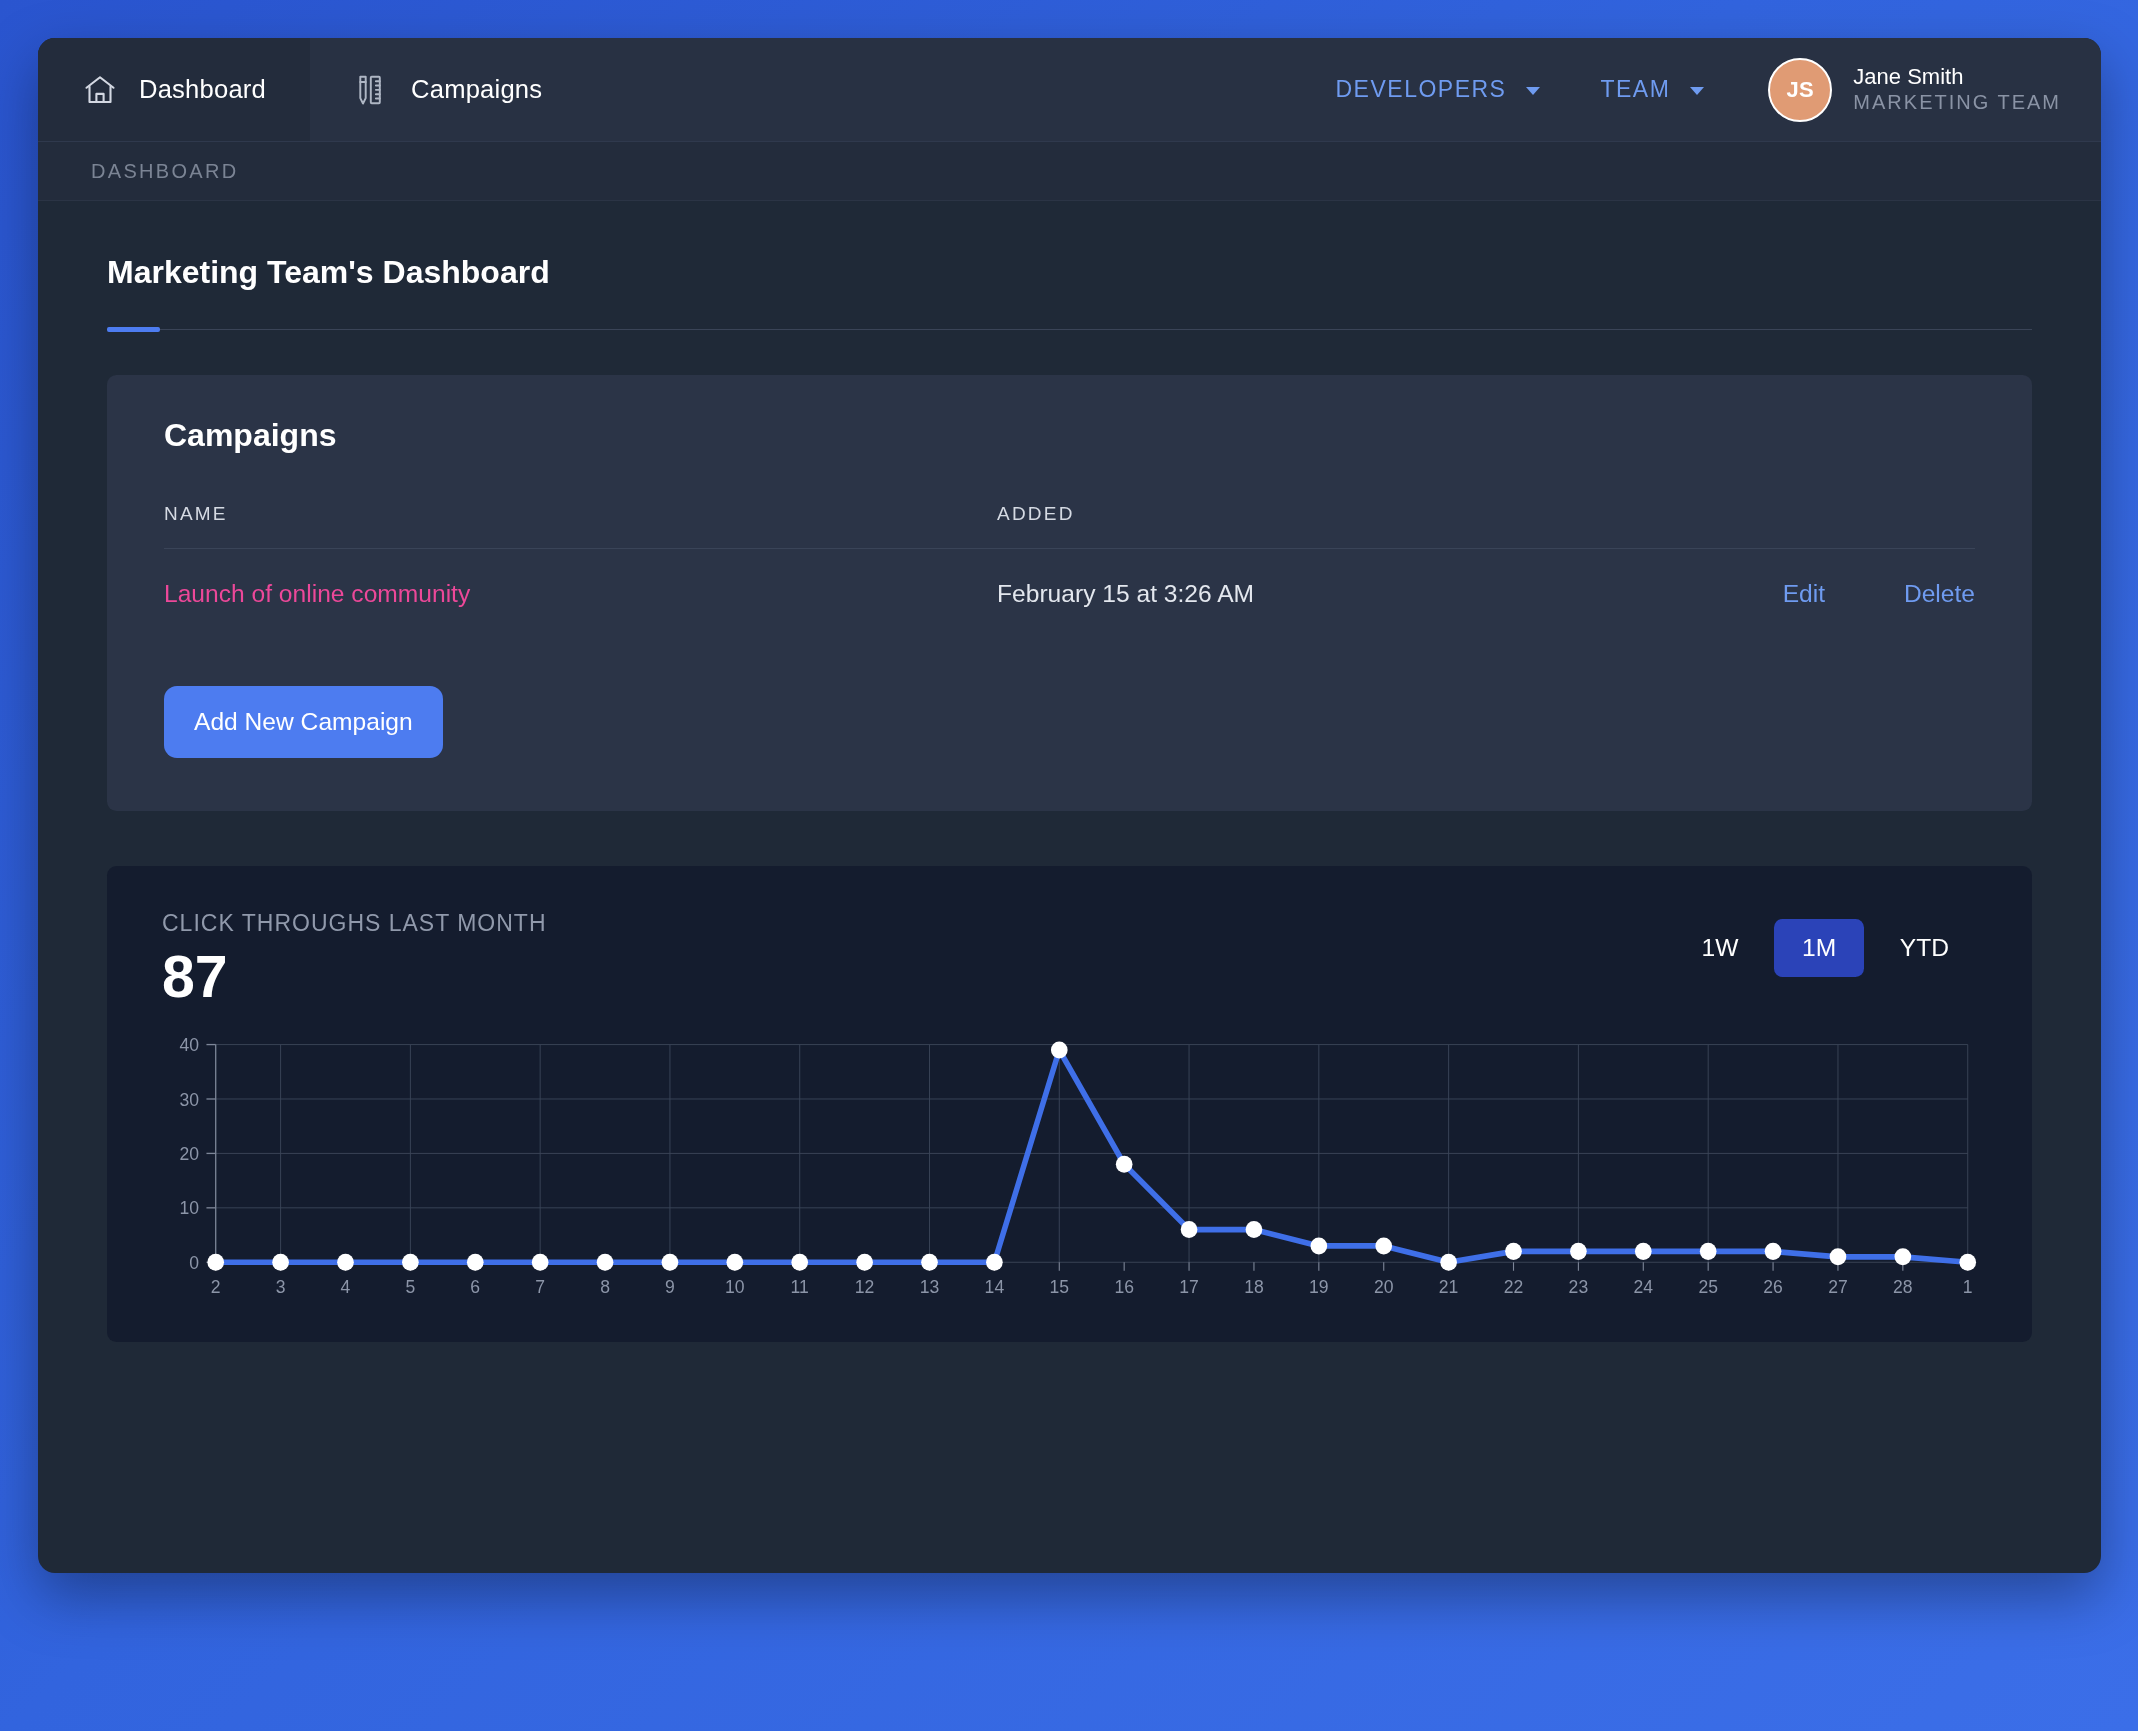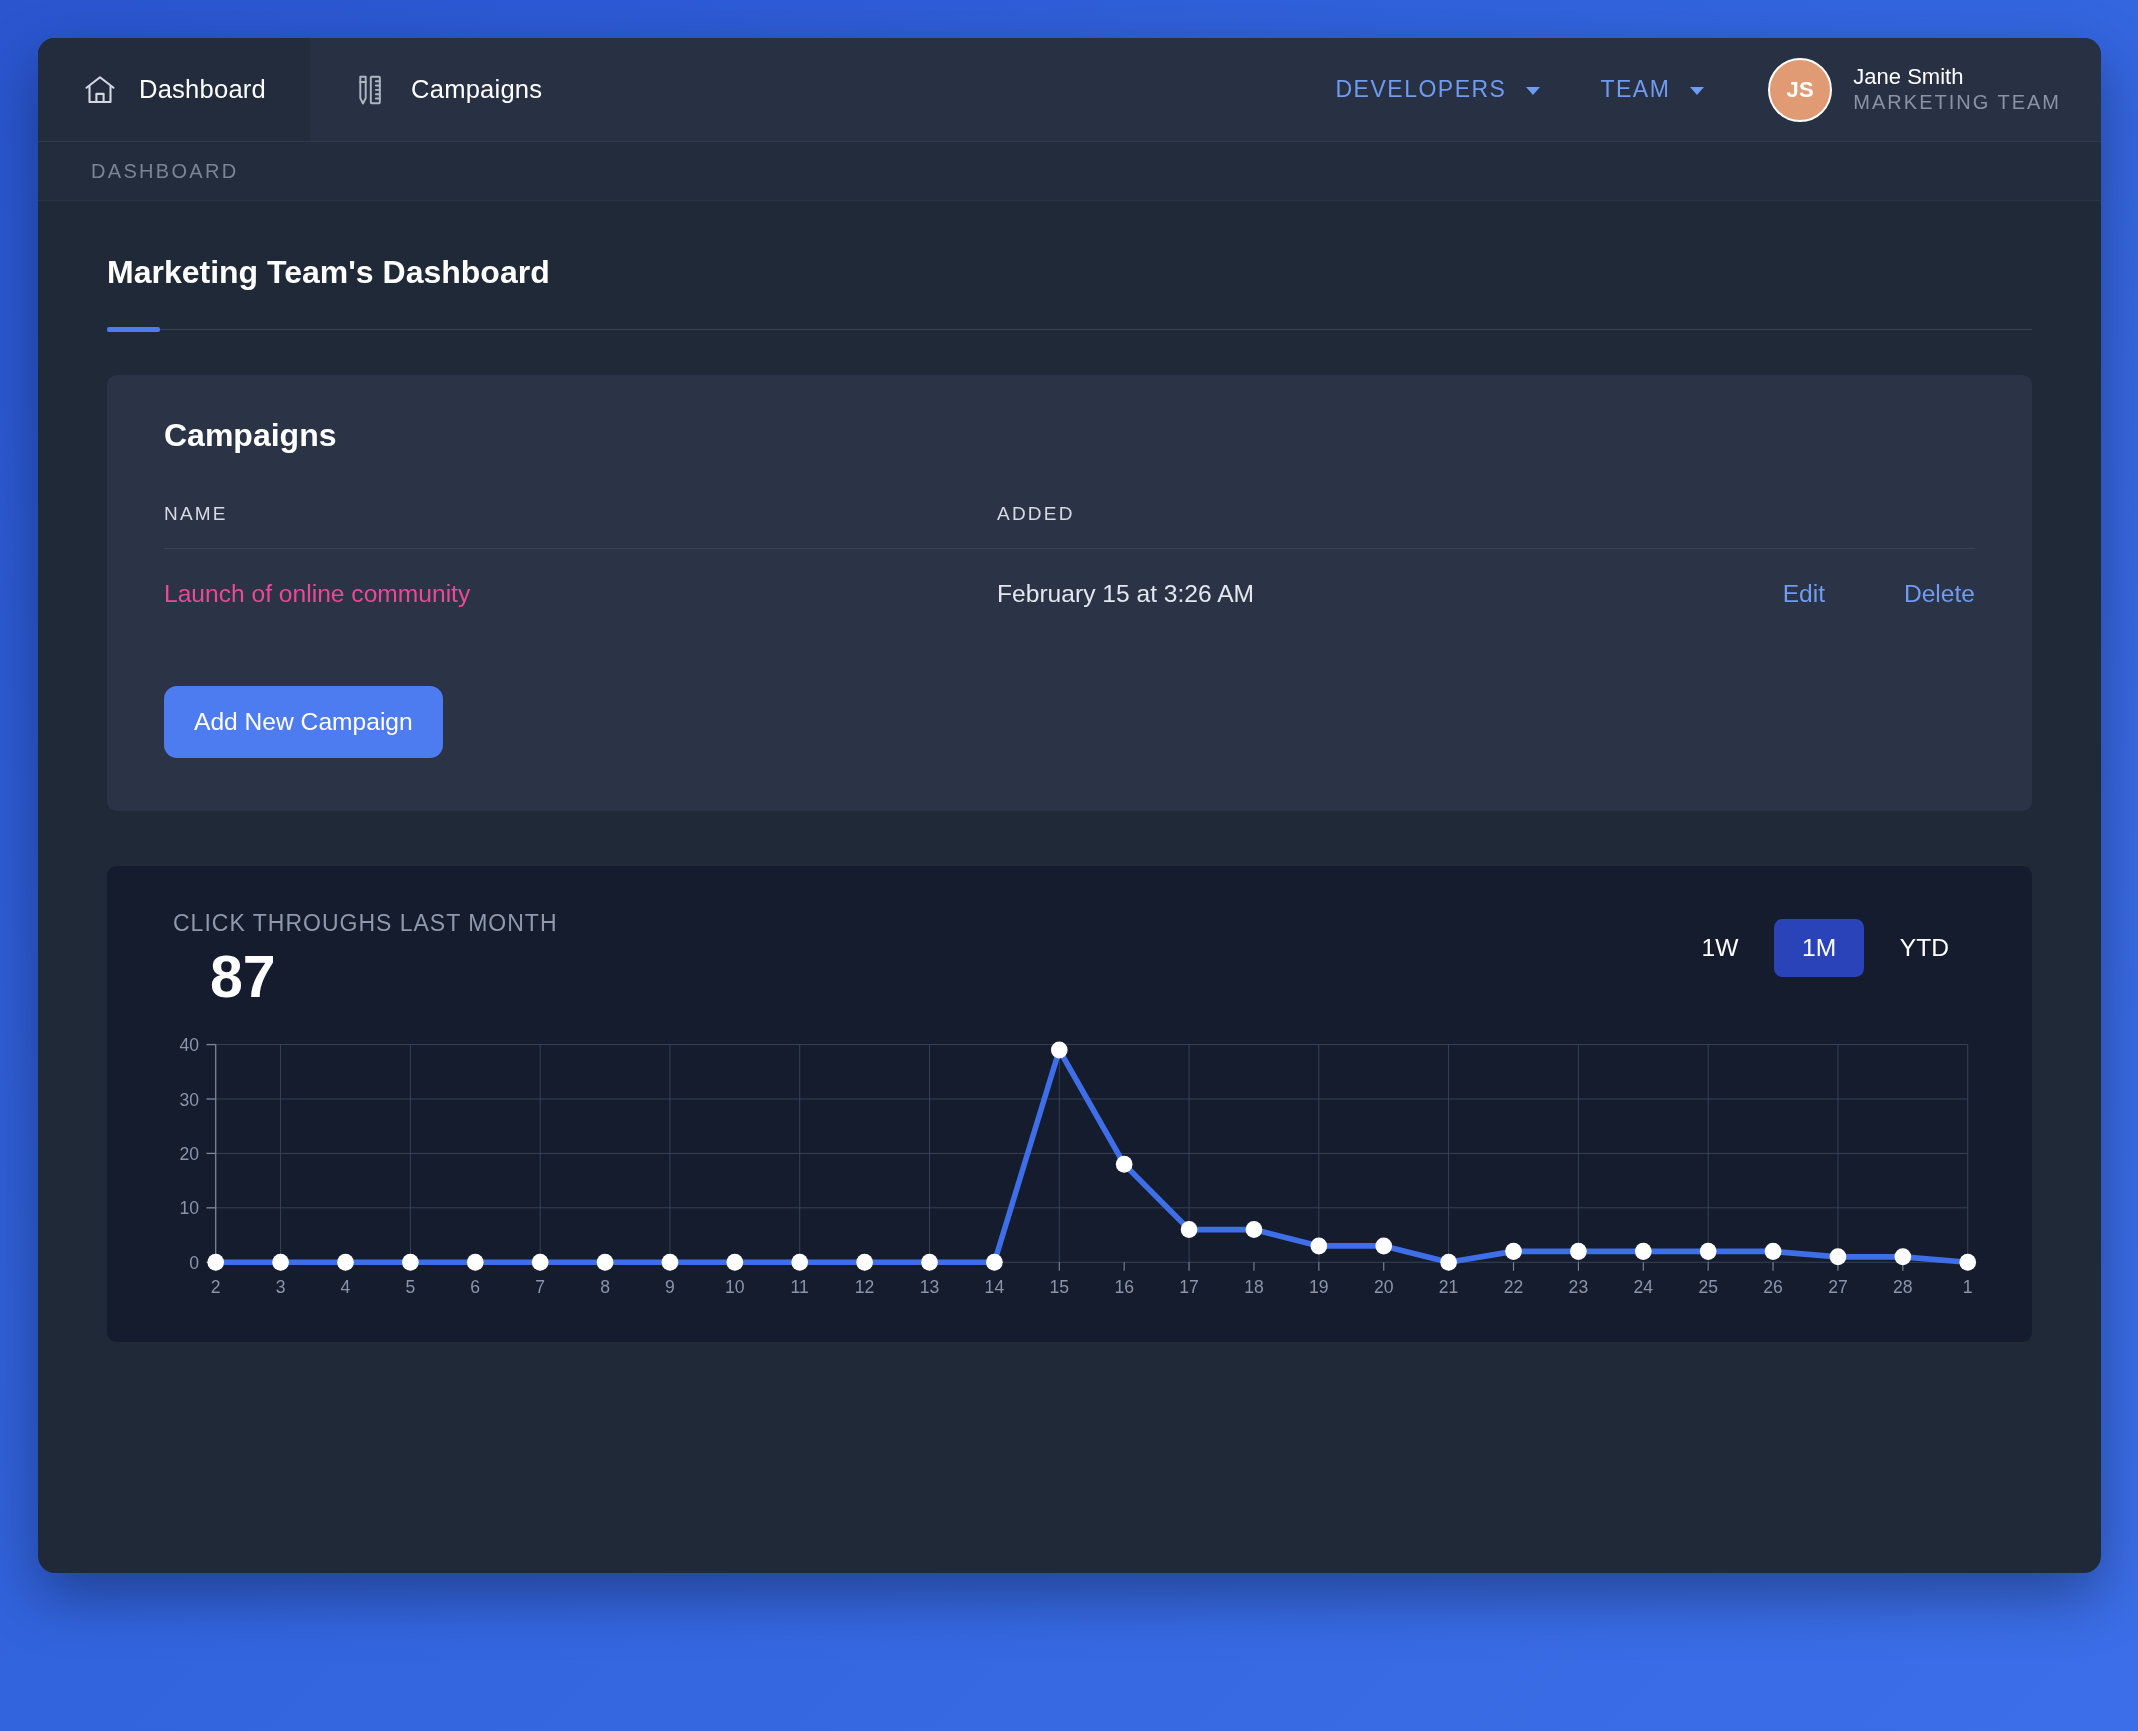--- a/index.html
+++ b/index.html
@@ -141,22 +141,22 @@
   }
 
   
   .chart-card {
     margin-top: 55px;
     background: #141c2e;
     border-radius: 9.5px;
     padding: 44px 55px 40px 55px;
   }
   .chart-head { display: flex; align-items: flex-start; justify-content: space-between; }
-  .chart-label { color: #9099ab; font-size: 23px; letter-spacing: 1px; margin-left: 11px; }
-  .chart-value { color: #ffffff; font-size: 59px; font-weight: bold; margin-top: 11.4px; line-height: 1; margin-left: 48px; }
+  .chart-label { color: #9099ab; font-size: 23px; letter-spacing: 1px; }
+  .chart-value { color: #ffffff; font-size: 59px; font-weight: bold; margin-top: 11.4px; line-height: 1; }
   .range-group { display: flex; align-items: center; gap: 7.6px; margin-top: 9.5px; }
   .range-btn {
     color: #ffffff;
     font-size: 24.6px;
     padding: 15px 28px;
     border-radius: 8.5px;
     background: transparent;
     border: none;
     cursor: pointer;
     font-family: inherit;

